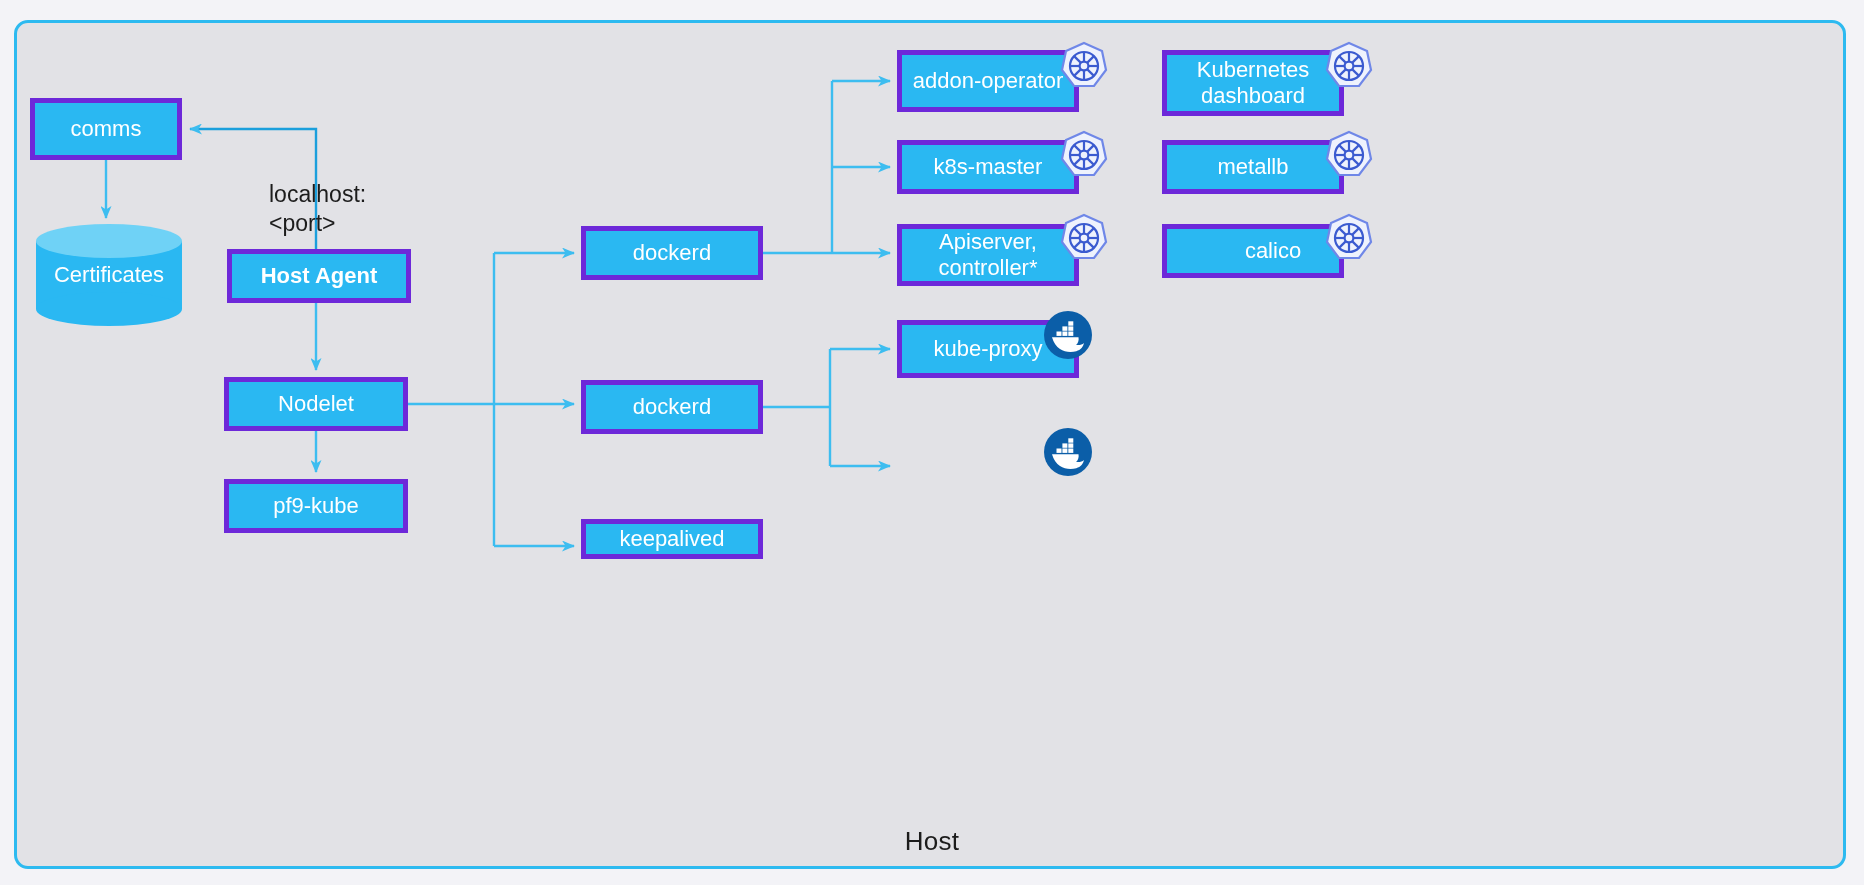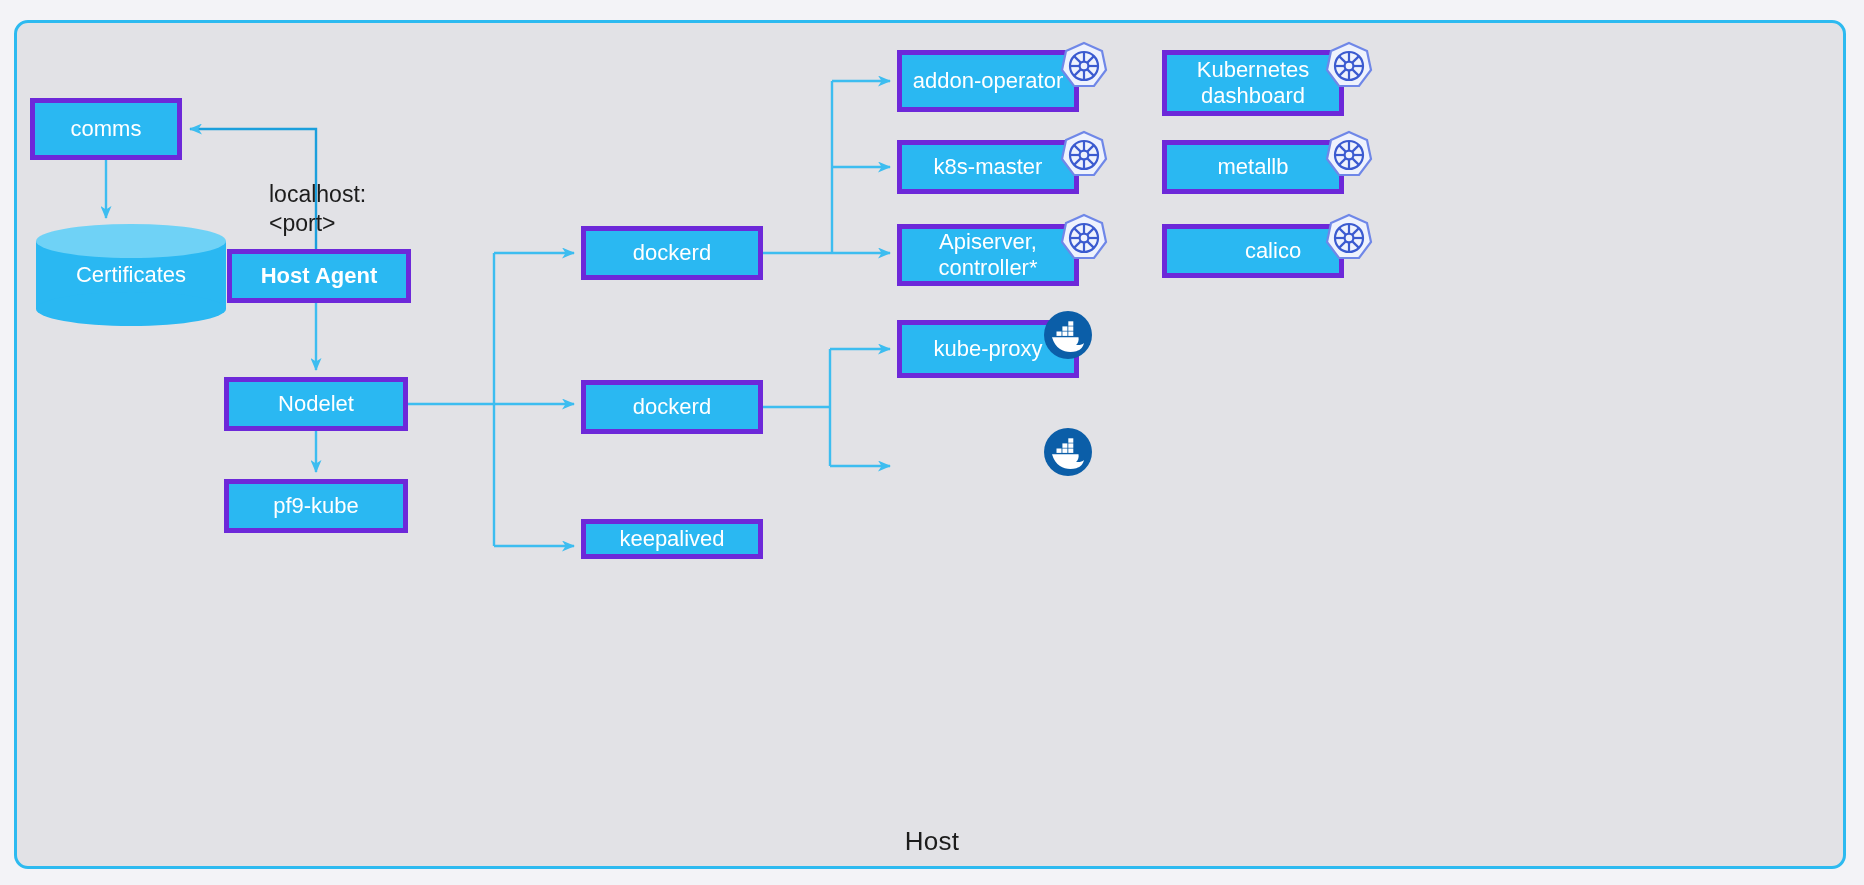--- a/index.html
+++ b/index.html
@@ -52,21 +52,20 @@
     font-size: 22px;
     line-height: 1.18;
     white-space: pre-line;
     z-index: 4;
   }
 
   
   .cylinder {
     position: absolute;
     z-index: 4;
-    padding-left: 44px;
   }
   .cyl-body {
     position: absolute;
     left: 0;
     top: 17px;
     width: 100%;
     height: calc(100% - 34px);
     background: #2ab8f2;
   }
   .cyl-top {

